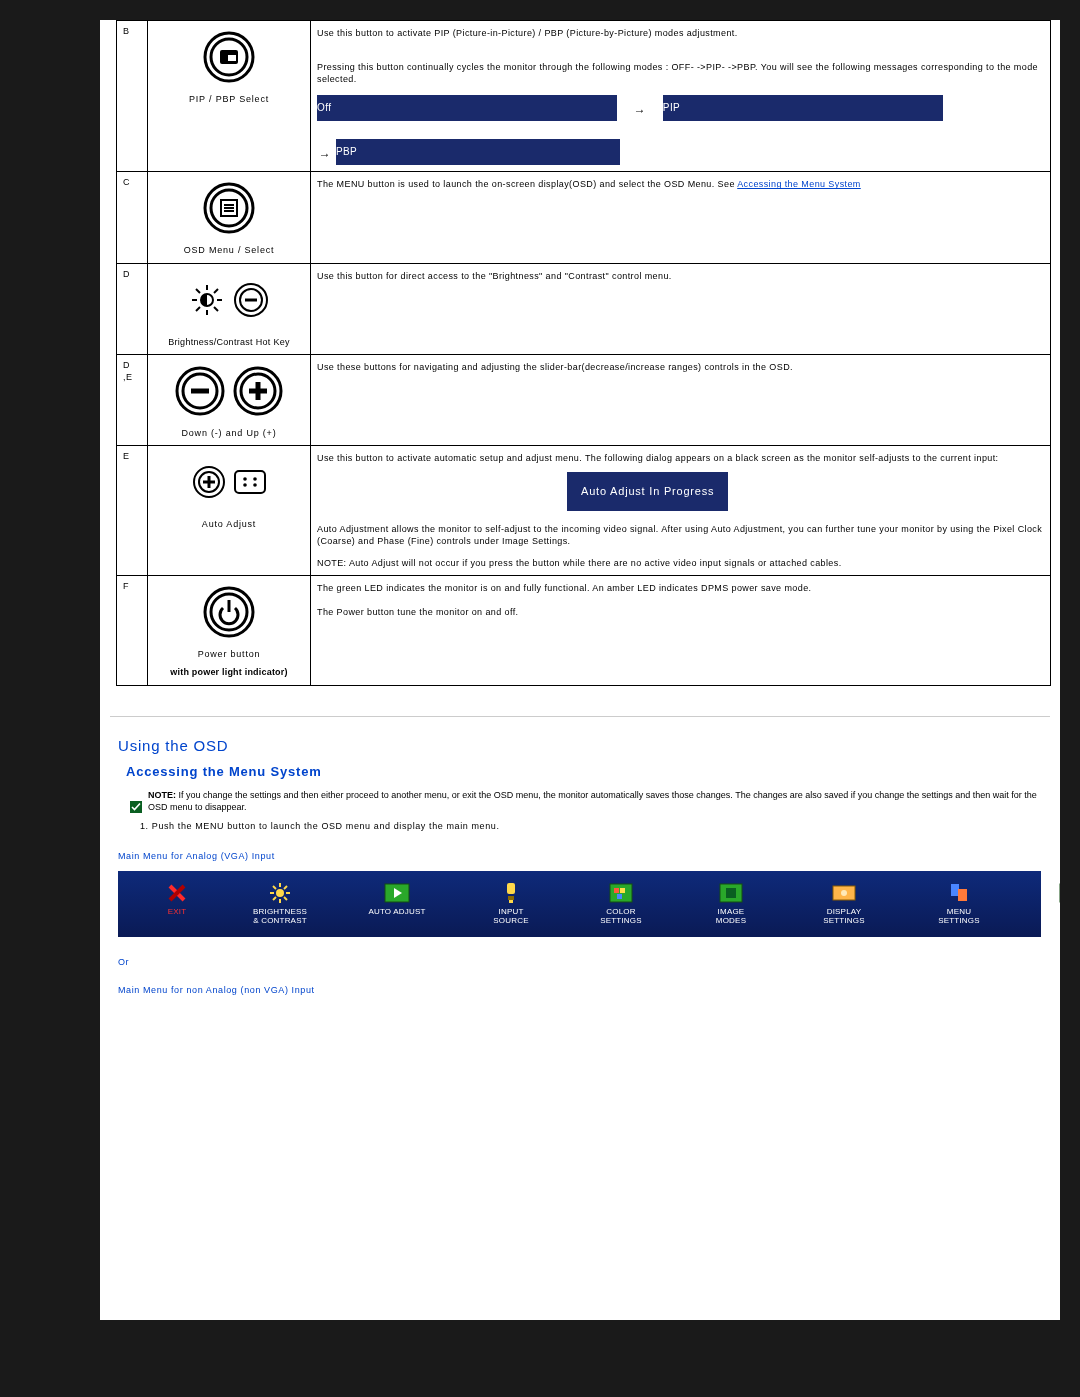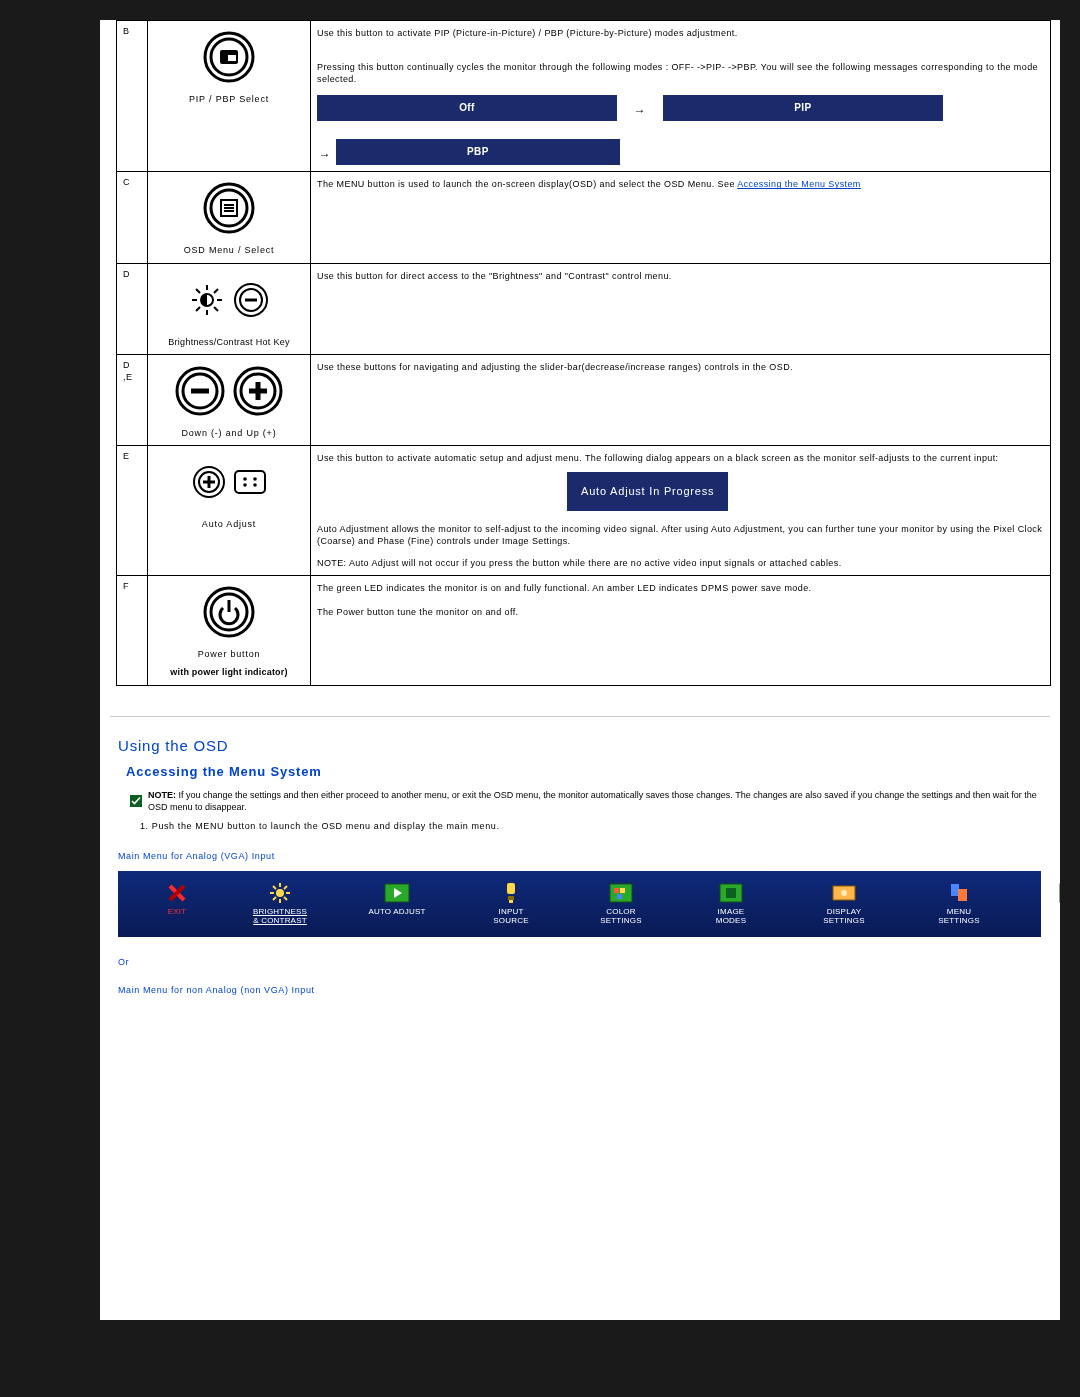--- a/index.html
+++ b/index.html
@@ -57,25 +57,23 @@
   .link { color: #0044cc; text-decoration: underline; }
   
   .mode-blocks-row {
     margin-top: 10px;
   }
   .mode-block {
     display: inline-block;
     background: #1a2a6b;
     color: #fff;
     font-size: 10px;
-    text-align: center;
     height: 26px;
     line-height: 26px;
     width: 300px;
-    font-weight: bold;
   }
   .arrow {
     display: inline-block;
     width: 40px;
     text-align: center;
     color: #000;
     font-size: 12px;
     vertical-align: middle;
   }
   .progress-block {
@@ -104,21 +102,21 @@
     font-weight: bold;
     font-size: 13px;
     letter-spacing: 0.8px;
     margin: 10px 0 10px 26px;
   }
   .note-row {
     margin: 0 10px 8px 30px;
     font-size: 9px;
     line-height: 1.35;
     display: flex;
-    align-items: center;
+    align-items: flex-end;
     gap: 6px;
   }
   .note-icon {
     width: 12px;
     height: 12px;
     flex: none;
     margin-top: 1px;
   }
   .step-line {
     margin: 0 10px 20px 40px;
@@ -362,21 +360,21 @@
       <div style="width: 10px;"></div>
       <div class="osd-item" style="width: 62px;">
         <div class="osd-icon">
           <svg width="22" height="22" viewBox="0 0 22 22">
             <line x1="4" y1="4" x2="18" y2="18" stroke="#ff2a2a" stroke-width="4"></line>
             <line x1="18" y1="4" x2="4" y2="18" stroke="#b00000" stroke-width="4"></line>
           </svg>
         </div>
         <div class="osd-item-label osd-exit">EXIT</div>
       </div>
-      <div class="osd-item" style="width: 88px; text-decoration: underline;">
+      <div class="osd-item" style="width: 88px;">
         <div class="osd-icon">
           <svg width="22" height="22" viewBox="0 0 22 22">
             <circle cx="11" cy="11" r="4" fill="#ffd84a"></circle>
             <g stroke="#ffd84a" stroke-width="2">
               <line x1="11" y1="1" x2="11" y2="5"></line>
               <line x1="11" y1="17" x2="11" y2="21"></line>
               <line x1="1" y1="11" x2="5" y2="11"></line>
               <line x1="17" y1="11" x2="21" y2="11"></line>
               <line x1="4" y1="4" x2="7" y2="7"></line>
               <line x1="15" y1="15" x2="18" y2="18"></line>

